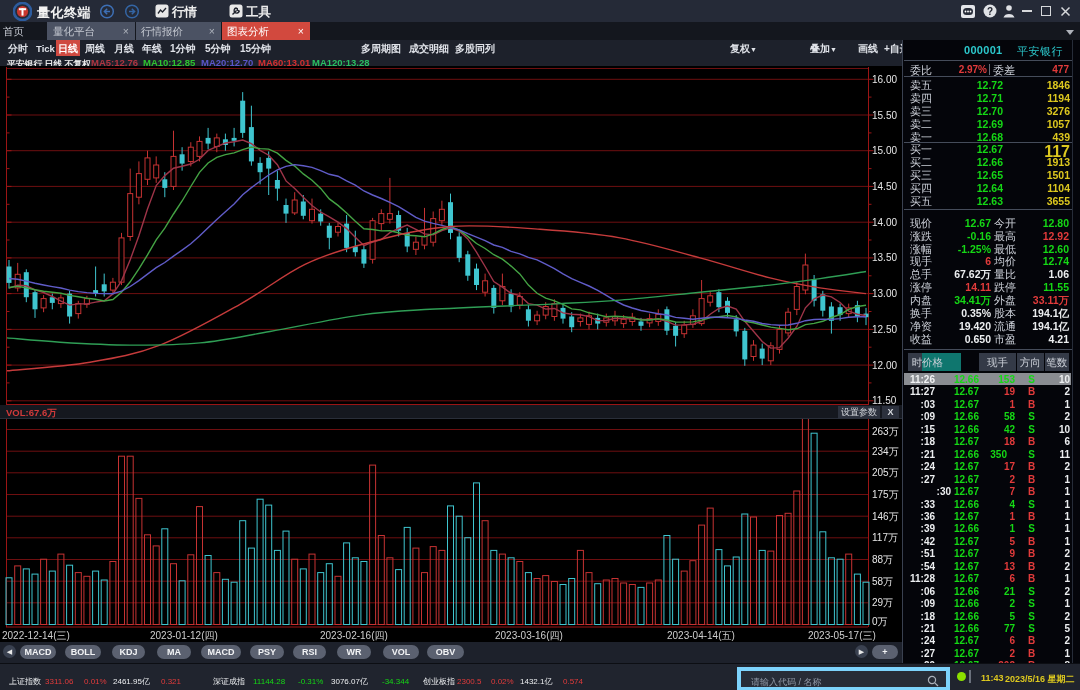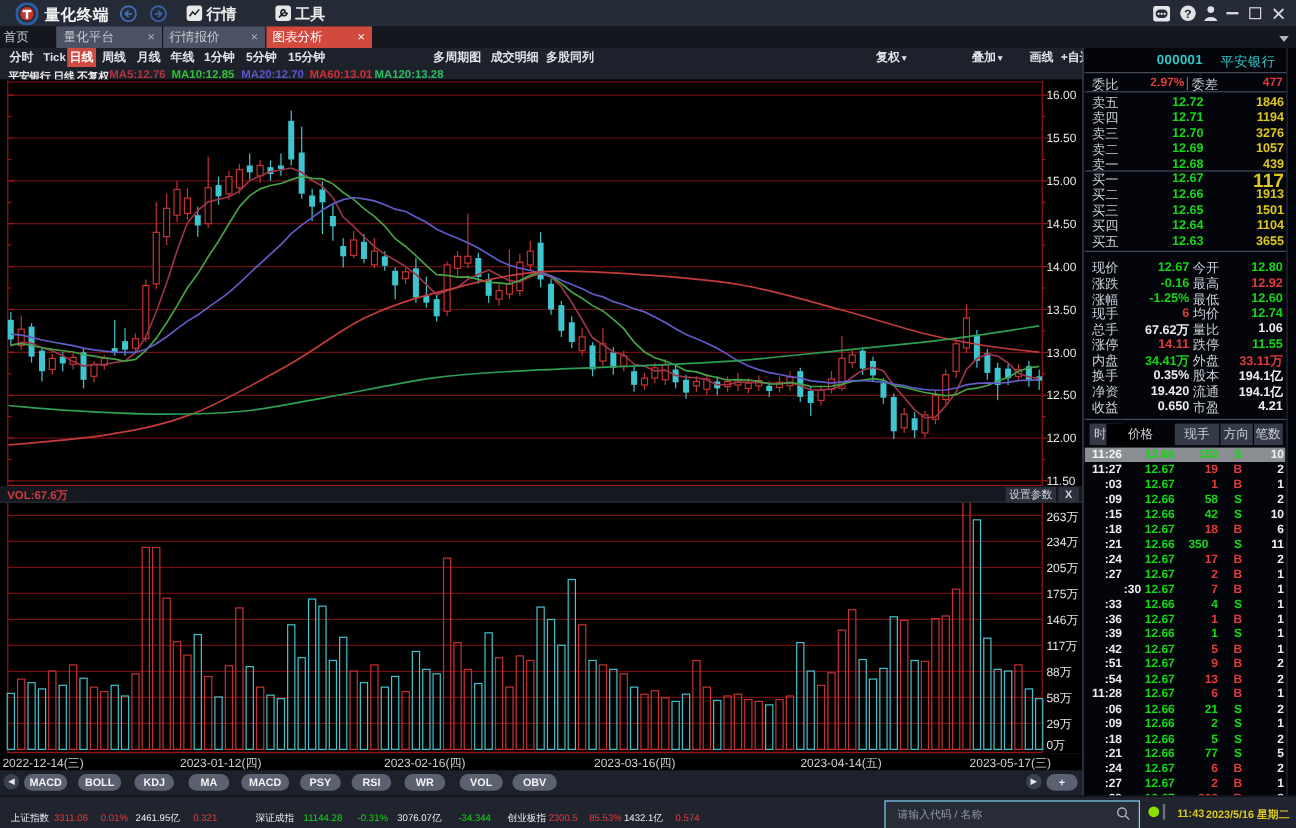--- a/index.html
+++ b/index.html
@@ -589,21 +589,21 @@
 <div class="lab" style="left:910px;top:318.9px">净资</div>
 <div class="num wht" style="left:925px;top:319.9px;width:66px;font-size:10.5px">19.420</div>
 <div class="lab" style="left:994px;top:318.9px">流通</div>
 <div class="num wht" style="left:1009px;top:319.9px;width:60px;font-size:10.5px">194.1亿</div>
 <div class="lab" style="left:910px;top:331.8px">收益</div>
 <div class="num wht" style="left:925px;top:332.8px;width:66px;font-size:10.5px">0.650</div>
 <div class="lab" style="left:994px;top:331.8px">市盈</div>
 <div class="num wht" style="left:1009px;top:332.8px;width:60px;font-size:10.5px">4.21</div>
 <div class="abs" style="left:904px;top:349.2px;width:168px;height:1px;background:#454c5a"></div>
 <div class="abs" style="left:907.5px;top:352.5px;width:29.5px;height:18px;background:#343a47;color:#ccd0d8;font-size:10.5px;text-align:center;line-height:18px">时间</div>
-<div class="abs" style="left:922px;top:352.5px;width:39px;height:18px;background:#000000;color:#ccd0d8;font-size:10.5px;text-align:right;line-height:18px">价格</div>
+<div class="abs" style="left:922px;top:352.5px;width:39px;height:18px;background:#0f766e;color:#ccd0d8;font-size:10.5px;text-align:left;line-height:18px">价格</div>
 <div class="abs" style="left:979.2px;top:352.5px;width:36.5px;height:18px;background:#343a47;color:#ccd0d8;font-size:10.5px;text-align:center;line-height:18px">现手</div>
 <div class="abs" style="left:1017px;top:352.5px;width:26.7px;height:18px;background:#343a47;color:#ccd0d8;font-size:10.5px;text-align:center;line-height:18px">方向</div>
 <div class="abs" style="left:1045px;top:352.5px;width:23.5px;height:18px;background:#343a47;color:#ccd0d8;font-size:10.5px;text-align:center;line-height:18px">笔数</div>
 <div class="abs" style="left:904px;top:373.0px;width:167px;height:12.4px;background:#8a8d92"></div>
 <div class="tk" style="left:904px;top:374.0px;width:31px;color:#f2f3f5">11:26</div>
 <div class="tk grn" style="left:948px;top:374.0px;width:31px">12.66</div>
 <div class="tk grn" style="left:975px;top:374.0px;width:40px">153</div>
 <div class="tk grn" style="left:1028px;top:374.0px;width:7px">S</div>
 <div class="tk" style="left:1040px;top:374.0px;width:30px;color:#eceef0">10</div>
 <div class="tk" style="left:904px;top:386.4px;width:31px;color:#eceef0">11:27</div>
@@ -727,24 +727,24 @@
 <div class="st red" style="left:84px">0.01%</div>
 <div class="st wht" style="left:113px">2461.95亿</div>
 <div class="st red" style="left:161px">0.321</div>
 <div class="st wht" style="left:213px">深证成指</div>
 <div class="st grn" style="left:253px">11144.28</div>
 <div class="st grn" style="left:298px">-0.31%</div>
 <div class="st wht" style="left:331px">3076.07亿</div>
 <div class="st grn" style="left:382px">-34.344</div>
 <div class="st wht" style="left:423px">创业板指</div>
 <div class="st red" style="left:457px">2300.5</div>
-<div class="st red" style="left:491px">85.53%</div>
+<div class="st red" style="left:491px">0.02%</div>
 <div class="st wht" style="left:520px">1432.1亿</div>
 <div class="st red" style="left:563px">0.574</div>
-<div class="abs" style="left:737px;top:667px;width:213px;height:24px;background:#272c37;border:1px solid #7dd3fc">
+<div class="abs" style="left:737px;top:667px;width:213px;height:24px;background:#272c37;border:4px solid #7dd3fc">
     <span style="position:absolute;left:10px;top:5px;font-size:9px;color:#9098a6">请输入代码 / 名称</span>
     <svg style="position:absolute;right:7px;top:4px" width="12" height="12" viewBox="0 0 12 12">
       <circle cx="5" cy="5" r="3.6" fill="none" stroke="#aab0ba" stroke-width="1.2"></circle>
       <line x1="7.8" y1="7.8" x2="11" y2="11" stroke="#aab0ba" stroke-width="1.2"></line>
     </svg>
   </div>
 <div class="abs" style="left:957px;top:672px;width:9px;height:9px;border-radius:5px;background:#8ce000"></div>
 <div class="abs" style="left:969px;top:670px;width:1.5px;height:13px;background:#6a707c"></div>
 <div class="abs" style="left:981px;top:673px;font-size:9px;font-weight:bold;color:#ddc81f">11:43</div>
 <div class="abs" style="left:1005px;top:673px;font-size:9px;font-weight:bold;color:#ddc81f">2023/5/16 星期二</div>

